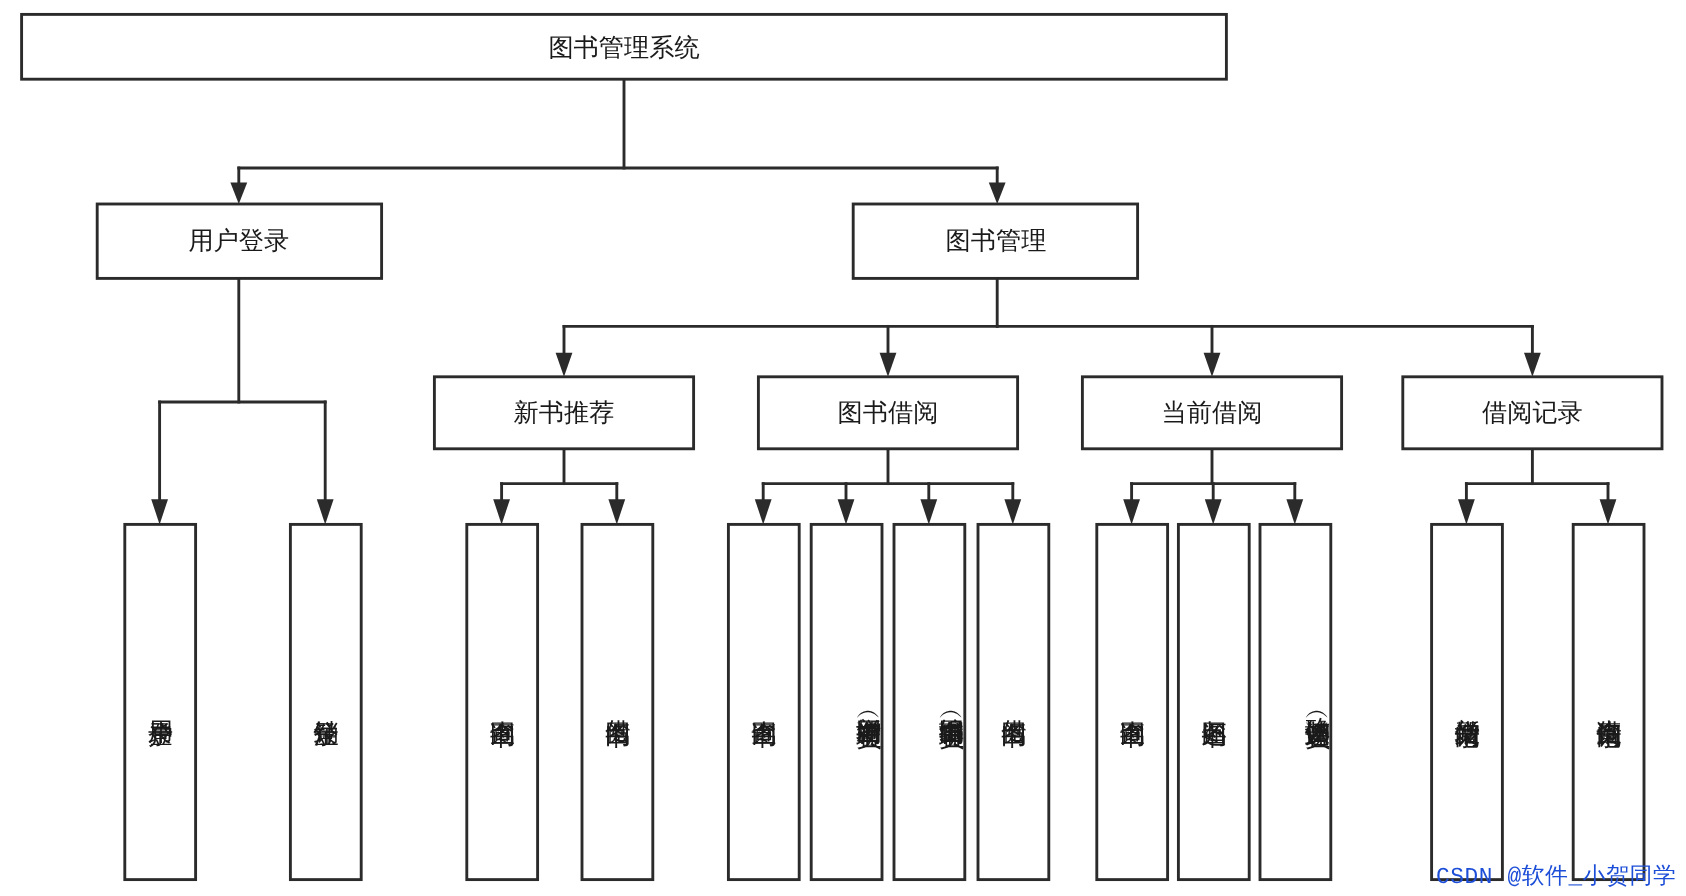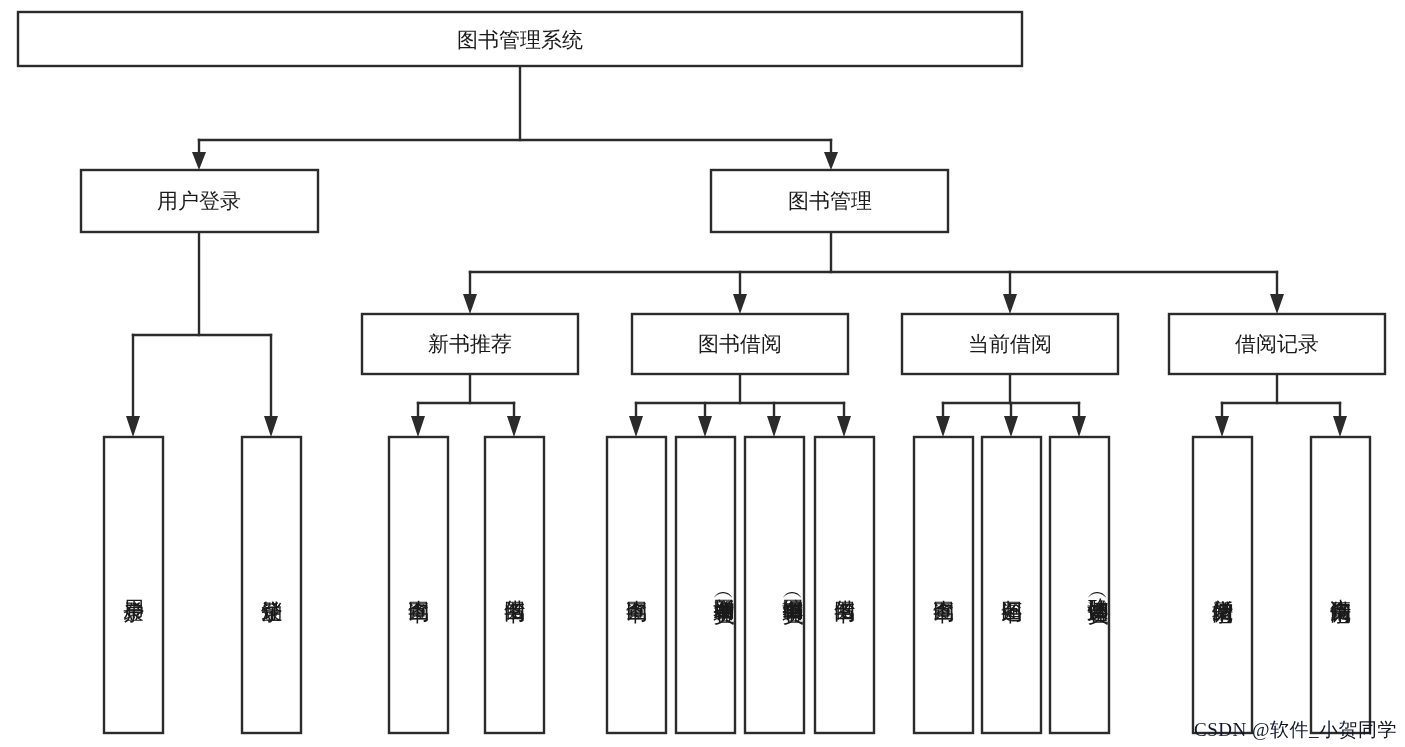--- a/index.html
+++ b/index.html
@@ -61,23 +61,23 @@
     align-items: center;
     justify-content: center;
     text-align: center;
     white-space: nowrap;
     pointer-events: none;
   }
   .watermark {
     position: absolute;
     right: 8px;
     bottom: 4px;
-    font-family: Liberation Serif, serif;
+    font-family: Liberation Mono, monospace;
     font-size: 19px;
-    color: #0f172a;
+    color: #1d4ed8;
     white-space: nowrap;
     letter-spacing: 0.5px;
   }
 </style>
 </head>
 <body>
 
 <div id="diagram-root">
 
   <svg id="flowchart" viewBox="0 0 1405 747">

